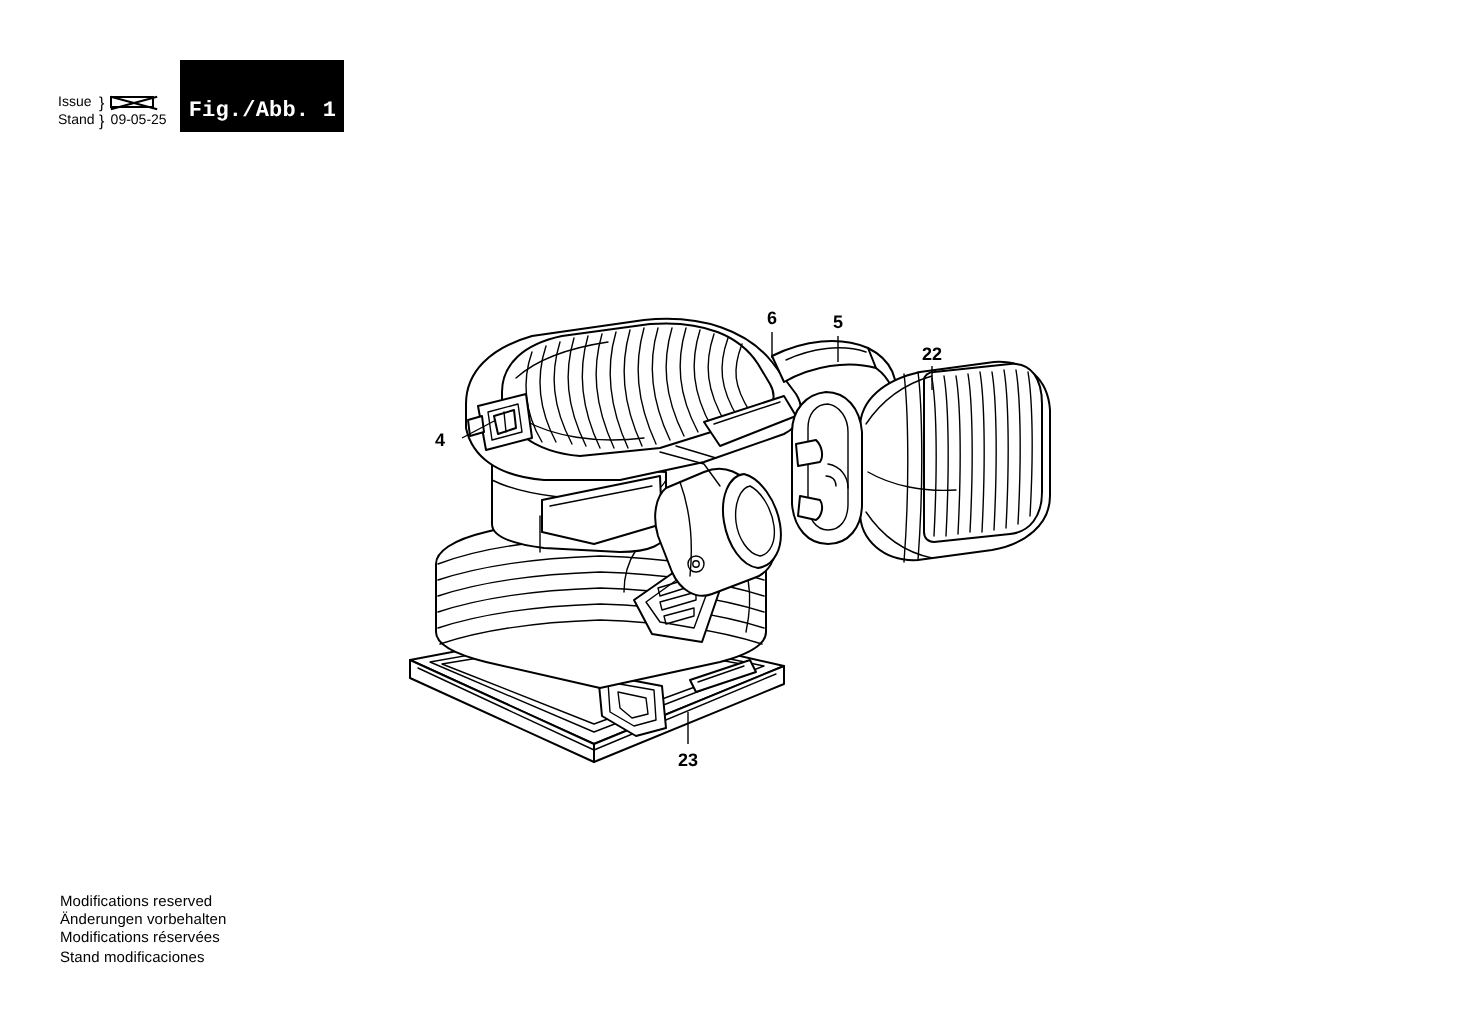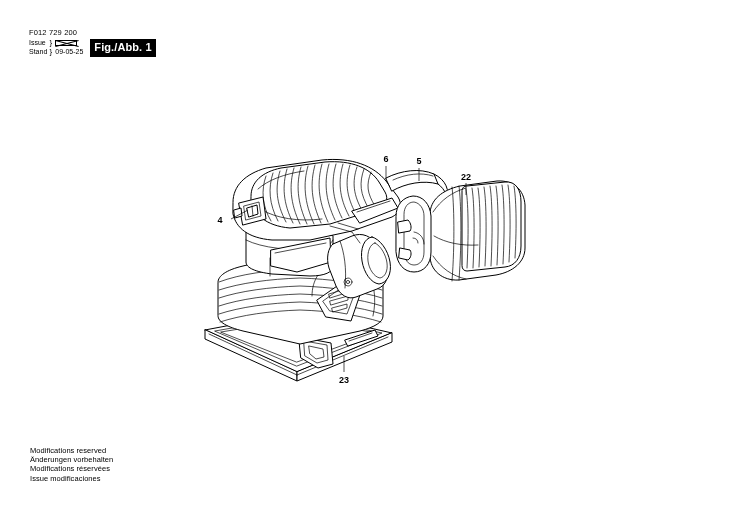--- a/index.html
+++ b/index.html
@@ -79,26 +79,27 @@
   }
   .void-box::before { transform: rotate(15deg); }
   .void-box::after  { transform: rotate(-15deg); }
 
   #fig-badge {
     background: #000000;
     color: #ffffff;
     font-size: 11px;
     font-weight: bold;
     line-height: 13px;
-    padding: 2px 4px 3px 4px;
+    padding: 20px 4px 3px 4px;
     margin-left: 7px;
     white-space: nowrap;
     letter-spacing: 0.1px;
     align-self: flex-end;
     margin-bottom: -1px;
+    font-family: Liberation Mono, monospace;
   }
 
   
   #drawing {
     position: absolute;
     left: 0;
     top: 0;
     width: 730px;
     height: 516px;
     pointer-events: none;
@@ -144,21 +145,20 @@
     font-size: 7.5px;
     line-height: 9.2px;
     letter-spacing: 0.05px;
   }
   #footer-block div { white-space: nowrap; }
 </style>
 </head>
 <body>
 
 <div id="header-block">
-  <div id="part-number">F012 729 200</div>
 
   <div id="issue-row-wrap">
     <div id="issue-stand-table">
 
       <div class="isrow-label">Issue</div>
       <div class="isrow-brace">}</div>
       <div class="isrow-value">
         <span class="void-box"></span>
       </div>
 
@@ -432,14 +432,14 @@
     <path class="leader" d="M344 356 L344 372"></path>
     <text class="callout-text" x="344" y="383" text-anchor="middle">23</text>
   </g>
 
 </svg>
 
 <div id="footer-block">
   <div>Modifications reserved</div>
   <div>Änderungen vorbehalten</div>
   <div>Modifications réservées</div>
-  <div>Issue modificaciones</div>
+  <div>Stand modificaciones</div>
 </div>
 
 </body></html>

